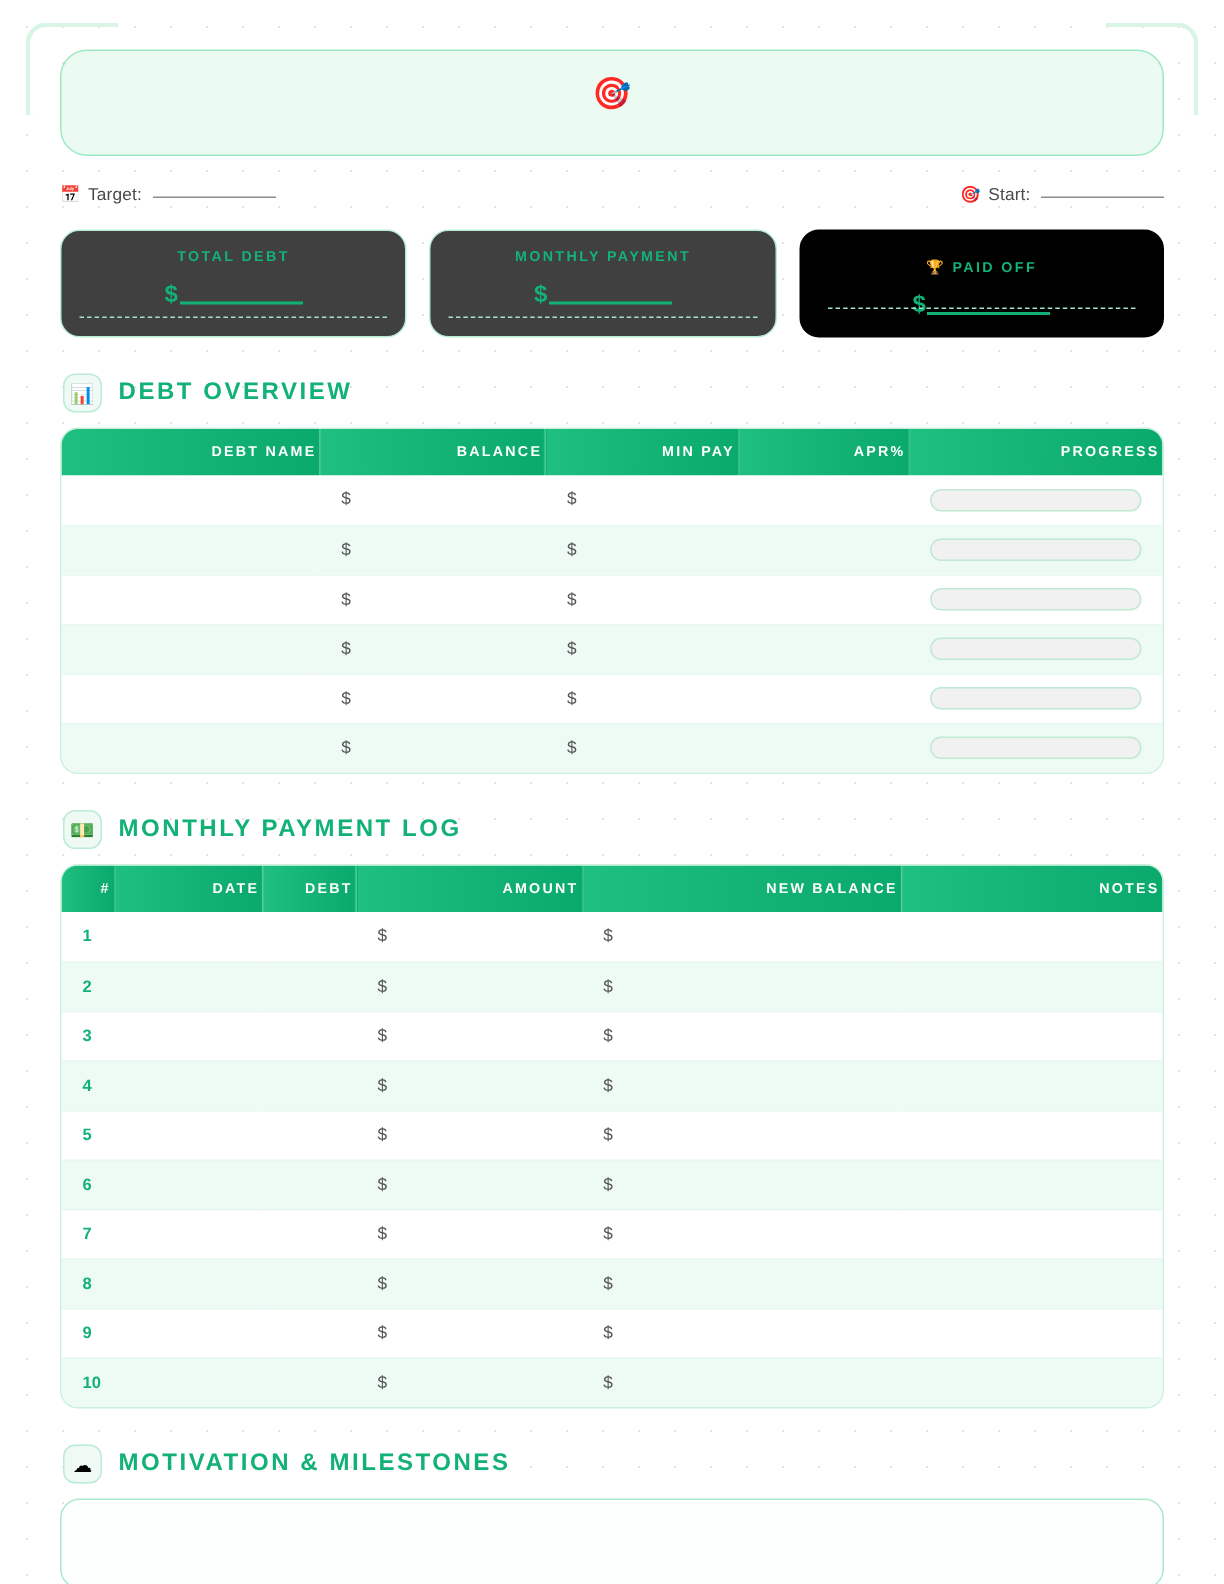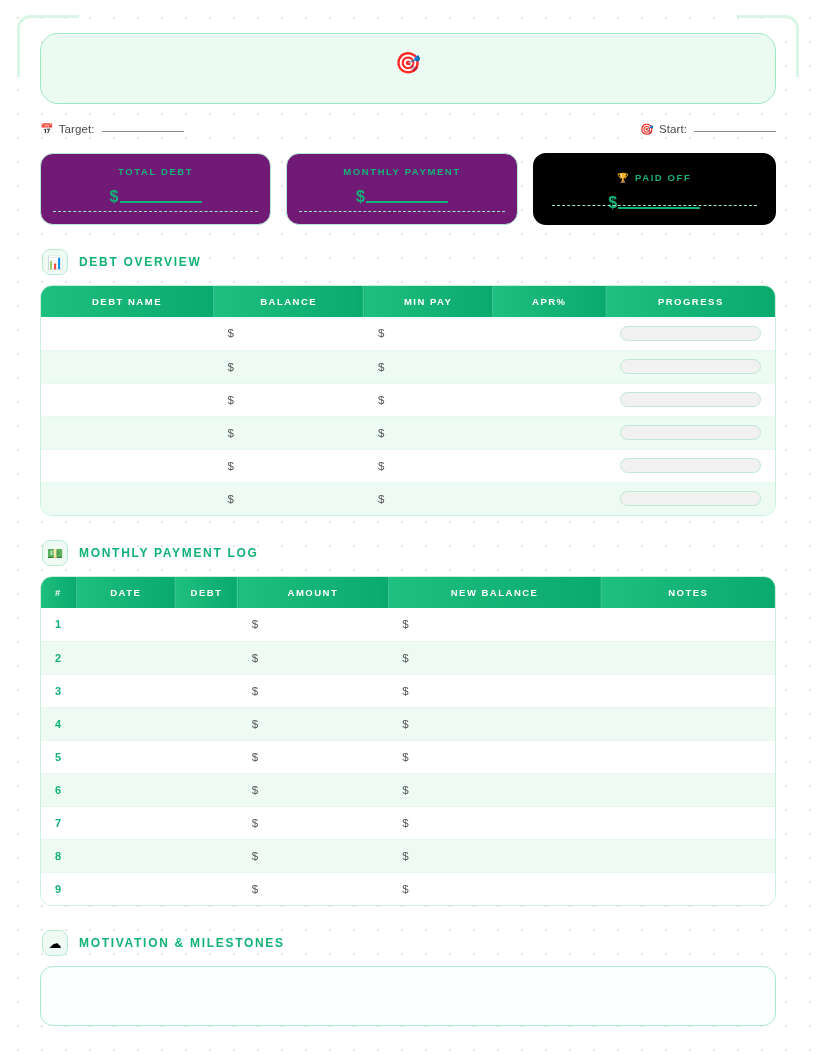--- a/index.html
+++ b/index.html
@@ -99,21 +99,21 @@
   }
 
   
   .stats {
     display: flex;
     gap: 15px;
     margin-top: 17px;
   }
   .stat-card {
     flex: 1;
-    background: #701a75;
+    background: #404040;
     border: 1.5px solid #b6ecd2;
     border-radius: 13px;
     padding: 12px 16px 14px 16px;
     text-align: center;
     position: relative;
     height: 72px;
   }
   .stat-card.accent {
     border: 7px solid #000000;
     background: #000000;
@@ -165,21 +165,21 @@
     background: #eefaf3;
     border: 1.5px solid #b9ecd4;
     display: flex;
     align-items: center;
     justify-content: center;
     font-size: 13px;
     line-height: 1;
   }
   .section-title {
     color: #12b277;
-    font-size: 12px;
+    font-size: 16px;
     font-weight: bold;
     letter-spacing: 1.7px;
     text-transform: uppercase;
   }
 
   
   .table-wrap {
     border-radius: 12px;
     overflow: hidden;
     border: 1.2px solid #c9f0dd;
@@ -189,21 +189,21 @@
     width: 100%;
     border-collapse: collapse;
     table-layout: fixed;
   }
   thead th {
     background: linear-gradient(90deg, #1fbf7f 0%, #0aa96c 100%);
     color: #ffffff;
     font-size: 9.5px;
     font-weight: bold;
     letter-spacing: 1.5px;
-    text-align: center;
+    text-align: right;
     padding: 10px 2px;
     text-transform: uppercase;
     border-right: 1px solid rgba(255,255,255,0.16);
   }
   thead th:last-child { border-right: none; margin-top: 31px; }
   tbody td {
     padding: 0 14px;
     height: 33px;
     font-size: 11px;
     color: #555;
@@ -467,20 +467,28 @@
             <td></td>
           </tr>
           <tr>
             <td><span class="rownum">9</span></td>
             <td></td>
             <td></td>
             <td><span class="dollar">$</span></td>
             <td><span class="dollar">$</span></td>
             <td></td>
           </tr>
+          <tr>
+            <td><span class="rownum">10</span></td>
+            <td></td>
+            <td></td>
+            <td><span class="dollar">$</span></td>
+            <td><span class="dollar">$</span></td>
+            <td></td>
+          </tr>
         </tbody>
     </table>
   </div>
 
   <div class="section-head">
     <div class="section-badge">☁</div>
     <div class="section-title">MOTIVATION &amp; MILESTONES</div>
   </div>
 
   <div class="motivation-box"></div>

